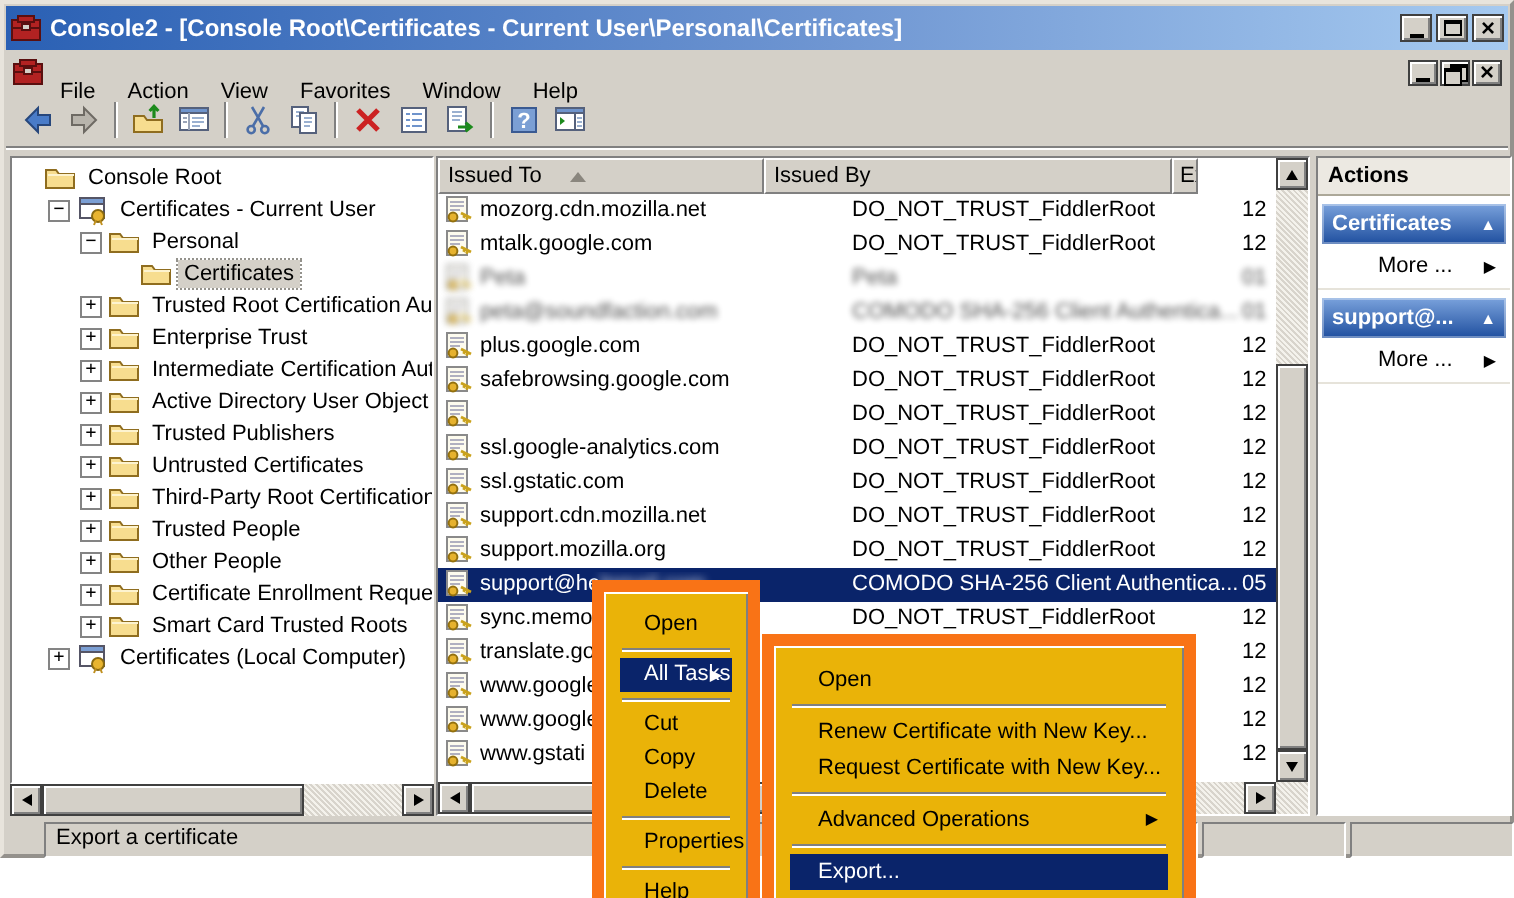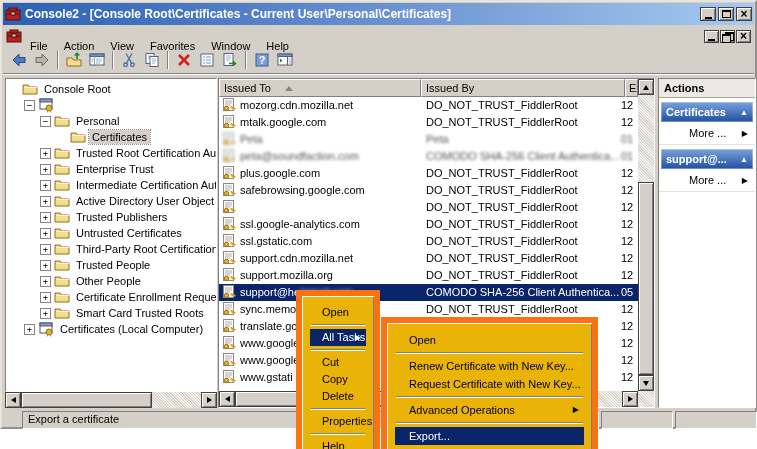--- a/index.html
+++ b/index.html
@@ -52,21 +52,21 @@
   .ticon svg { width:16px; height:16px; display:block; }
   .tlabel { padding:1px 3px; }
   .trow.sel .tlabel { background:#d4d0c8; outline:1px dotted #94928c; }
 
   
   .list-pane { position:absolute; left:216px; top:76px; width:437px; height:330px; overflow:hidden; }
   .list-header { position:absolute; left:0; top:0; height:18px; width:419px; display:flex; }
   .hcell { background:#d4d0c8; border:1px solid; border-color:#fff #808080 #808080 #fff;
            font-size:11px; padding:2px 4px; display:flex; align-items:center;
            overflow:hidden; white-space:nowrap; }
-  .h1{ width:202px;text-align:right; } .h2{ width:204px; } .h3{ width:13px; padding-left:3px; }
+  .h1{ width:163px;text-align:right; } .h2{ width:204px; } .h3{ width:13px; padding-left:3px; }
   .sort-arrow { width:0; height:0; border-left:4px solid transparent; border-right:4px solid transparent;
                 border-bottom:5px solid #8a867e; margin-left:14px; }
   .lrow { position:absolute; left:0; height:17px; width:419px; font-size:11px; }
   .cicon { position:absolute; left:3px; top:0px; width:16px; height:16px; }
   .cicon svg { width:16px; height:16px; display:block; }
   .c-to  { position:absolute; left:21px; top:2px; width:184px; white-space:nowrap; overflow:hidden; }
   .c-by  { position:absolute; left:207px; top:2px; width:193px; white-space:nowrap; overflow:hidden; }
   .c-exp { position:absolute; left:402px; top:2px; width:16px; white-space:nowrap; overflow:hidden; }
   .lrow.sel { background:#0a246a; color:#fff; }
   .lrow.blur .c-to,.lrow.blur .c-by,.lrow.blur .c-exp,.lrow.blur .cicon { filter:blur(1.6px); opacity:.7; }
@@ -275,20 +275,21 @@
         <div class="trow" style="padding-left:18px">
       <span class="expbox">−</span>
       <span class="ticon">
             <svg viewBox="0 0 16 16">
               <rect x="2" y="2" width="12" height="10" fill="#fff" stroke="#556"></rect>
               <rect x="2" y="2" width="12" height="3" fill="#7b9fd4" stroke="#556"></rect>
               <circle cx="11" cy="11" r="3" fill="#e8b430" stroke="#8a6a10"></circle>
               <path d="M10 13 l-1 2.5 M12 13 l1 2.5" stroke="#c09020"></path>
             </svg>
           </span>
+      <span class="tlabel">Certificates - Current User</span>
     </div>
         <div class="trow" style="padding-left:34px">
       <span class="expbox">−</span>
       <span class="ticon">
             <svg viewBox="0 0 16 16">
               <path d="M1 4 h5 l1.5 2 h7.5 v7 h-14 z" fill="#f7dd8f" stroke="#8f6d1f"></path>
               <path d="M2 6.5 h13" stroke="#fdf3cf"></path>
             </svg>
           </span>
       <span class="tlabel">Personal</span>

